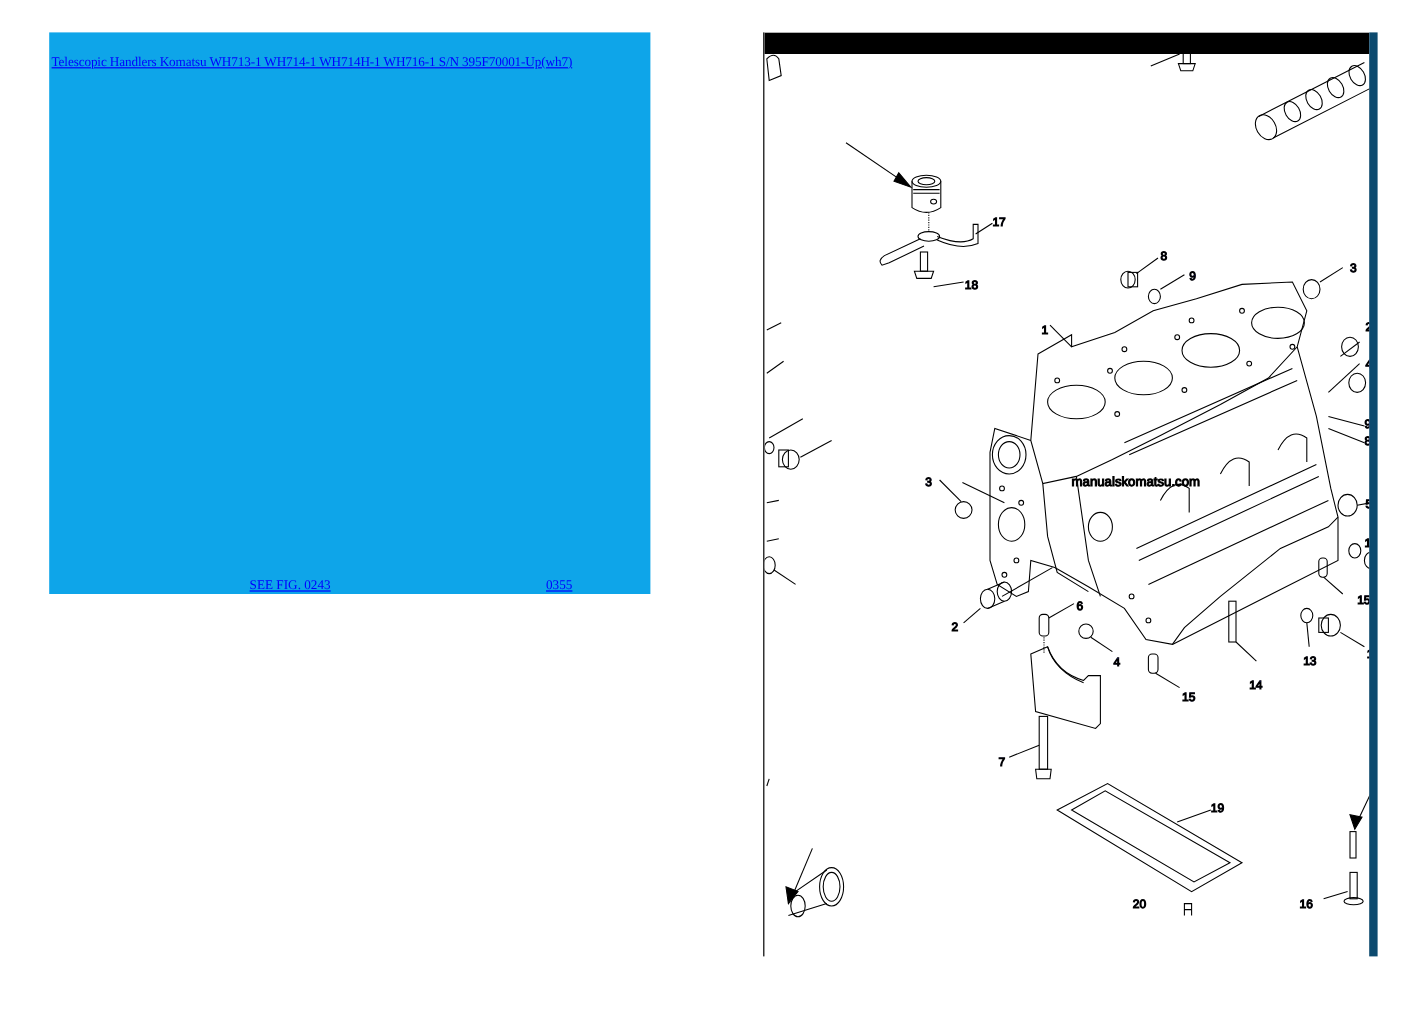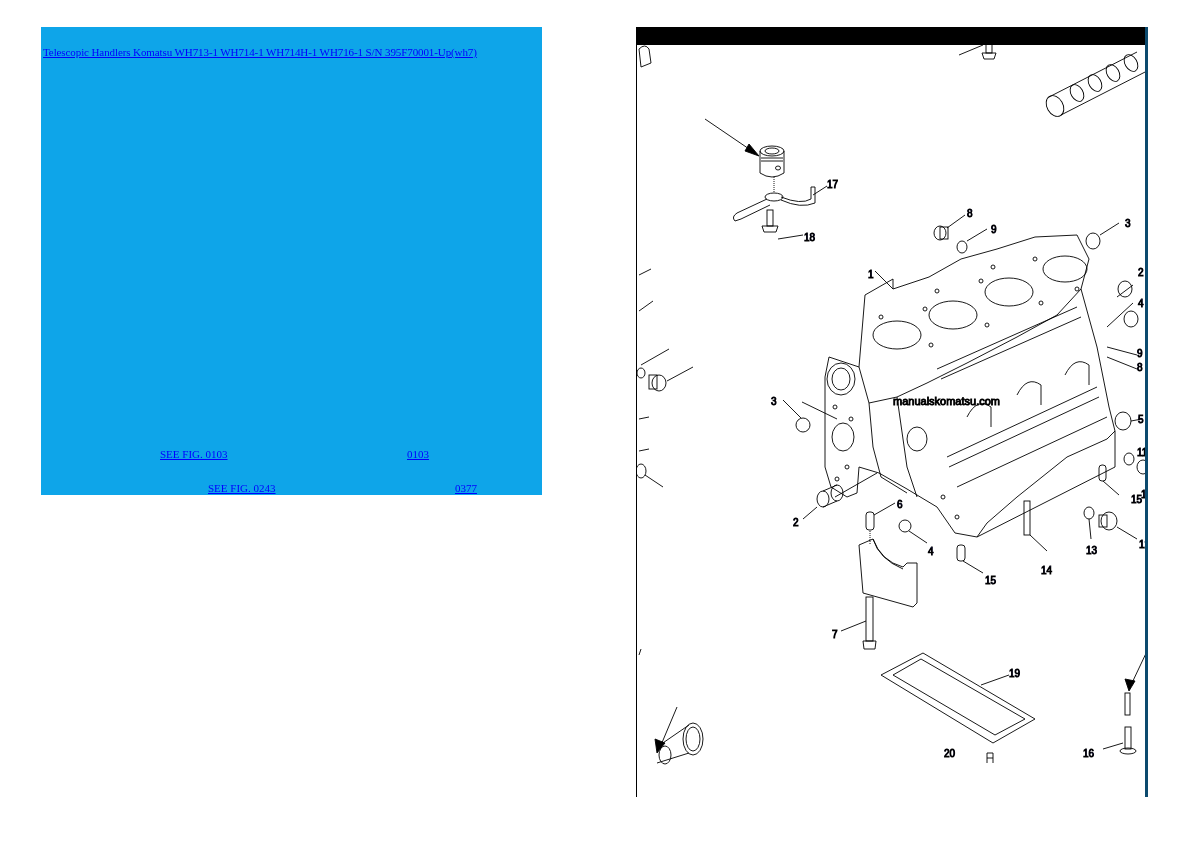--- a/index.html
+++ b/index.html
@@ -21,21 +21,21 @@
       position: absolute; top: 0;
       font-family: "Liberation Serif", "DejaVu Serif", serif;
       font-size: 11px; color: #0000ff; text-decoration: underline;
       white-space: nowrap; cursor: pointer;
     }
     .fig-link.see { left: 119px; }
     .fig-link.num { left: 366px; }
 
     .right-panel {
       position: absolute; left: 636px; top: 27px; width: 512px; height: 770px;
-      background: #ffffff; border-left: 1px solid #000; border-right: 3px solid #0c4a6e;
+      background: #ffffff; border-left: 1px solid #000; border-right: 7px solid #0c4a6e;
       box-sizing: border-box; overflow: hidden;
     }
     .right-header {
       position: absolute; left: 0; top: 0; width: 100%; height: 18px; background: #000;
     }
     .diagram { position: absolute; left: 0; top: 0; }
     .callout {
       font-family: "Liberation Sans", "DejaVu Sans", sans-serif;
       font-size: 10px; fill: #0000cc; cursor: pointer;
     }
@@ -43,27 +43,23 @@
       font-family: "Liberation Sans", "DejaVu Sans", sans-serif;
       font-size: 11px; fill: #000;
     }
   </style>
 </head>
 <body>
 
 <div class="left-panel">
   <a class="title-link">Telescopic Handlers Komatsu WH713-1 WH714-1 WH714H-1 WH716-1 S/N 395F70001-Up(wh7)</a>
 
-  <div class="fig-row" style="top:421px;">
-    <a class="fig-link see">SEE FIG. 0103</a>
-    <a class="fig-link num">0103</a>
-  </div>
   <div class="fig-row" style="top:455px;margin-left:48px;">
     <a class="fig-link see">SEE FIG. 0243</a>
-    <a class="fig-link num">0377</a>
+    <a class="fig-link num">0355</a>
   </div>
 </div>
 
 <div class="right-panel">
   <svg class="diagram" width="512" height="770" viewBox="0 0 512 770" stroke="#000" fill="none" stroke-width="0.9">
 
     <g>
       <line x1="322" y1="28" x2="346" y2="18"></line>
       <rect x="349" y="16" width="6" height="10"></rect>
       <path d="M345 26 h14 l-2 6 h-10 z"></path>

